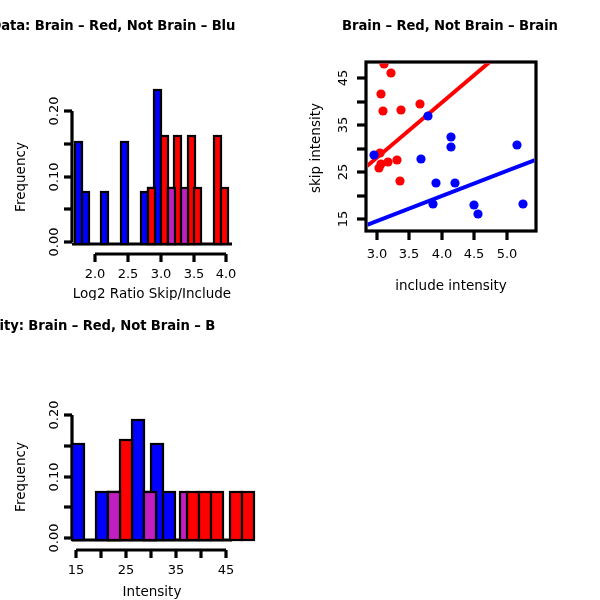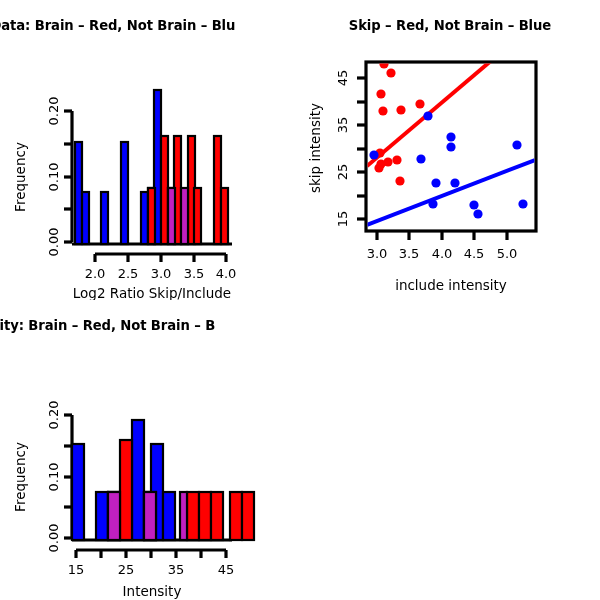--- a/index.html
+++ b/index.html
@@ -124,21 +124,21 @@
 
         <g stroke="#000" stroke-width="2.2">
           <rect x="168" y="188" width="7" height="56" fill="#C020C0"></rect>
           <rect x="181" y="188" width="7" height="56" fill="#C020C0"></rect>
         </g>
       </g>
     </svg>
   </div>
 
   <div class="panel" id="panel-tr">
-    <div class="panel-title">Skip – Red, Not Brain – Blue</div>
+    <div class="panel-title">Brain – Red, Not Brain – Brain</div>
     <svg width="300" height="300" viewBox="0 0 300 300">
 
       <rect x="66" y="62" width="170" height="169" fill="none" stroke="#000" stroke-width="3.2"></rect>
 
       <g stroke="#000" stroke-width="3.2">
         <path d="M 66 219 L 57 219"></path>
         <path d="M 66 196 L 57 196"></path>
         <path d="M 66 172 L 57 172"></path>
         <path d="M 66 149 L 57 149"></path>
         <path d="M 66 125 L 57 125"></path>

